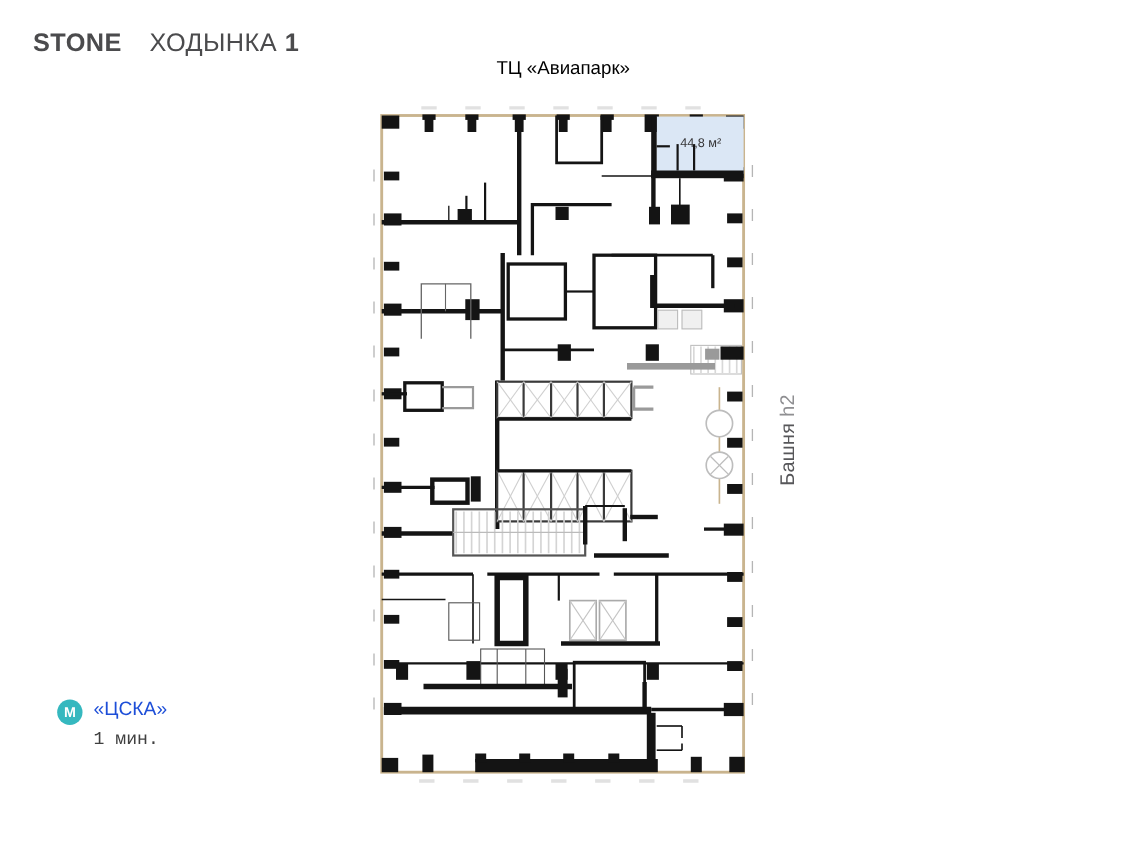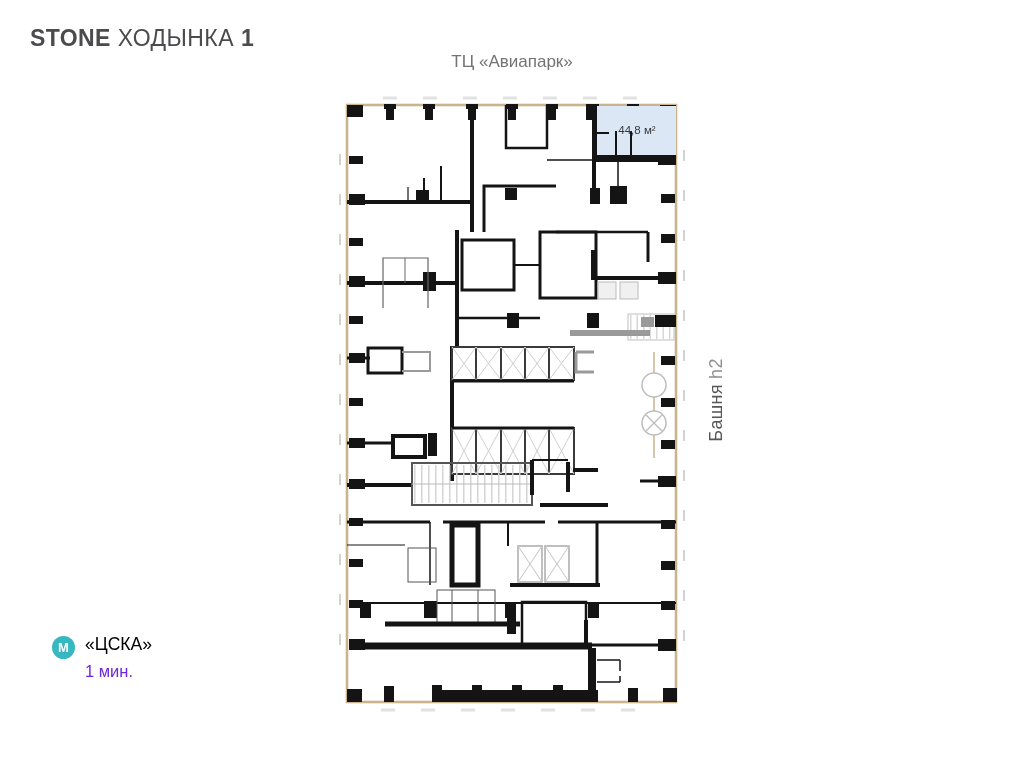--- a/index.html
+++ b/index.html
@@ -2,37 +2,37 @@
 <html><head>
 <meta charset="utf-8">
 <style>
   html,body{margin:0;padding:0;}
   body{
     width:1024px;height:768px;position:relative;background:#ffffff;
     font-family:"Liberation Sans", sans-serif;overflow:hidden;
   }
   .logo{position:absolute;left:30px;top:25px;font-size:23px;color:#4b4b4d;letter-spacing:.4px;white-space:nowrap;}
   .logo-stone{font-weight:800;margin-top:32px;}
-  .logo-project{font-weight:400;margin-left:7px;}
+  .logo-project{font-weight:400;margin-left:25px;}
   .logo-number{font-weight:800;margin-left:7px;}
 
   .top-label{position:absolute;left:347px;top:52px;width:330px;text-align:center;
-    font-size:17px;color:#737373;}
+    font-size:17px;color:#000000;}
 
   .tower-label{position:absolute;left:716px;top:400px;
     transform:translate(-50%,-50%) rotate(-90deg);font-size:18px;color:#57575a;
     white-space:nowrap;letter-spacing:.3px;}
   .tower-code{color:#8f8f92;}
 
   .metro{position:absolute;left:52px;top:634px;display:flex;gap:10px;align-items:flex-start;}
   .metro-icon{width:23px;height:23px;border-radius:50%;background:#35b8bf;color:#fff;
     font-size:13px;font-weight:700;display:flex;align-items:center;justify-content:center;
     margin-top:2px;flex:0 0 auto;}
-  .metro-station{font-size:17.5px;color:#000000;}
-  .metro-time{font-size:16.5px;color:#6d28d9;margin-top:7px;}
+  .metro-station{font-size:17.5px;color:#1d4ed8;}
+  .metro-time{font-size:16.5px;color:#404040;margin-top:7px;font-family:Liberation Mono, monospace;}
 
   svg.plan{position:absolute;left:0;top:0;}
   svg text.area-label{font-family:"Liberation Sans",sans-serif;font-size:11.5px;fill:#38383a;}
 </style>
 </head>
 <body>
 
 <header class="logo">
   <span class="logo-stone">STONE</span><span class="logo-project">ХОДЫНКА</span><span class="logo-number">1</span>
 </header>

